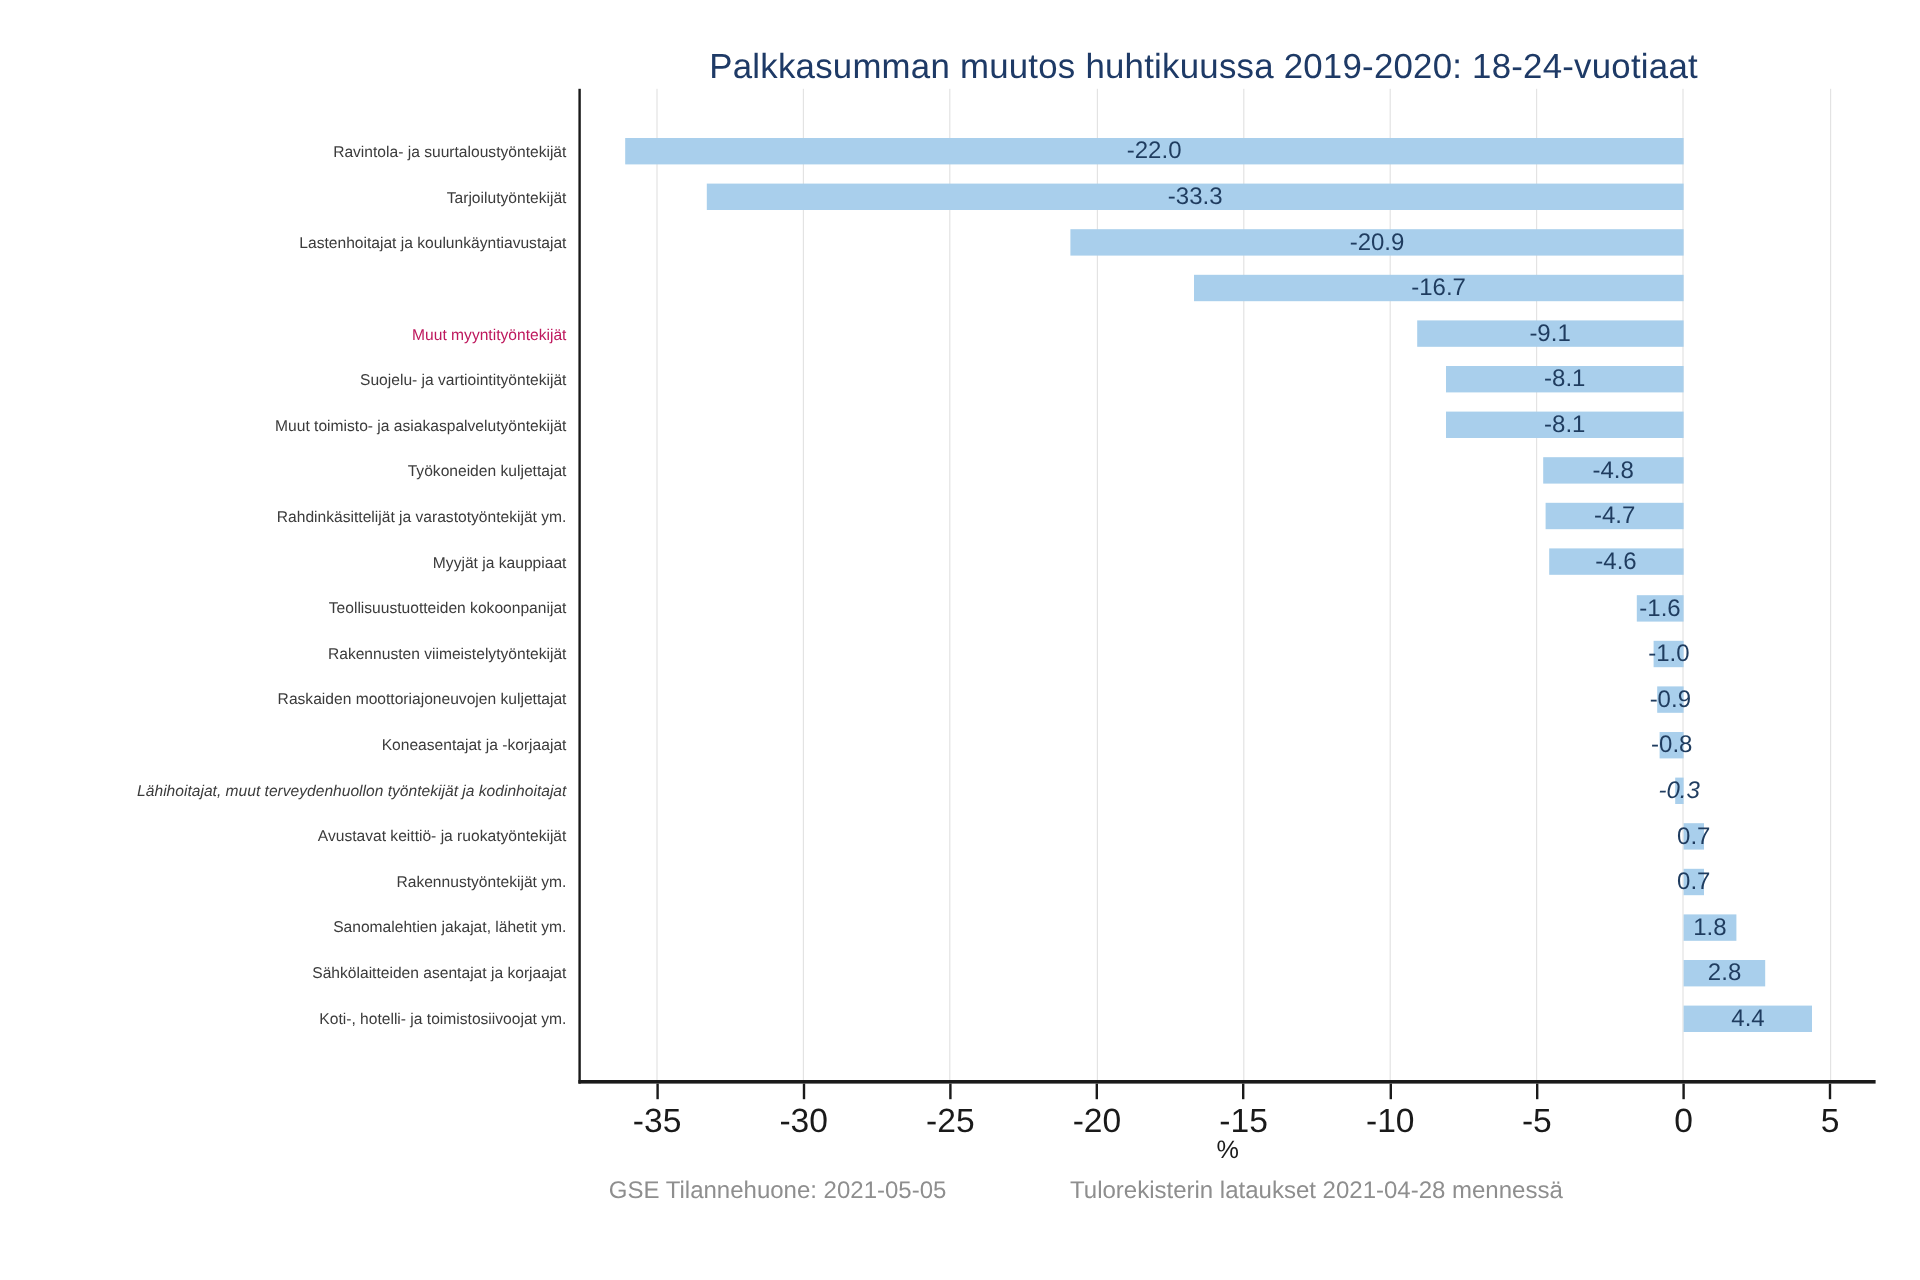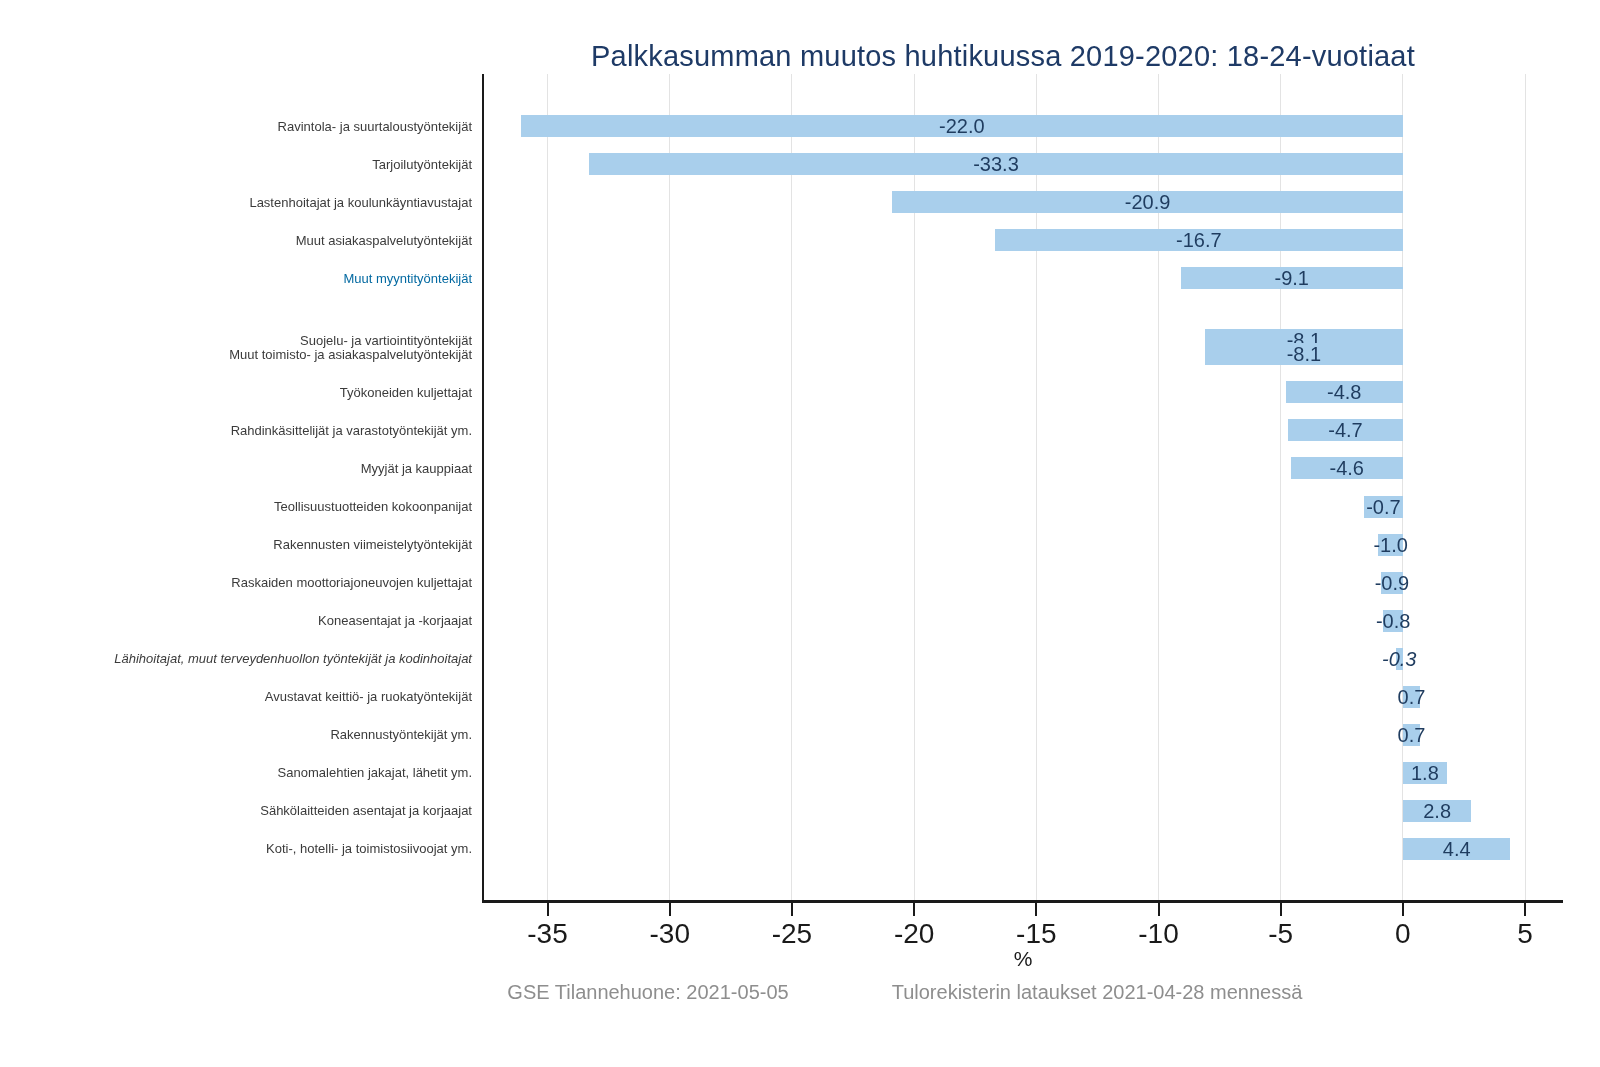--- a/index.html
+++ b/index.html
@@ -139,30 +139,29 @@
           <span class="cat-label" style="color: rgb(59, 59, 59);">Tarjoilutyöntekijät</span>
           <div class="bar" style="left: 105.089px; width: 813.832px; top: 8.025px; background: rgb(169, 207, 236);"></div>
           <span class="val-label" style="left: 512.006px; color: rgb(31, 60, 95);">-33.3</span>
         </div>
         <div class="row" style="top: 109.1px; height: 38.05px;">
           <span class="cat-label" style="color: rgb(59, 59, 59);">Lastenhoitajat ja koulunkäyntiavustajat</span>
           <div class="bar" style="left: 408.138px; width: 510.784px; top: 8.025px; background: rgb(169, 207, 236);"></div>
           <span class="val-label" style="left: 663.53px; color: rgb(31, 60, 95);">-20.9</span>
         </div>
         <div class="row" style="top: 147.15px; height: 38.05px;">
-          <span class="cat-label" style="color: rgb(59, 59, 59);">Muut asiakaspalvelutyöntekijät</span>
           <div class="bar" style="left: 510.784px; width: 408.138px; top: 8.025px; background: rgb(169, 207, 236);"></div>
           <span class="val-label" style="left: 714.853px; color: rgb(31, 60, 95);">-16.7</span>
         </div>
         <div class="row" style="top: 185.2px; height: 38.05px;">
-          <span class="cat-label" style="color: #0369a1; margin-left: 10px;">Muut myyntityöntekijät</span>
+          <span class="cat-label" style="color: #be185d; margin-left: 10px;">Muut myyntityöntekijät</span>
           <div class="bar" style="left: 696.523px; width: 222.399px; top: 8.025px; background: rgb(169, 207, 236);"></div>
           <span class="val-label" style="left: 807.723px; color: rgb(31, 60, 95);">-9.1</span>
         </div>
-        <div class="row" style="top: 223.25px; height: 38.05px; margin-top: 24px;">
+        <div class="row" style="top: 223.25px; height: 38.05px;">
           <span class="cat-label" style="color: rgb(59, 59, 59);">Suojelu- ja vartiointityöntekijät</span>
           <div class="bar" style="left: 720.963px; width: 197.959px; top: 8.025px; background: rgb(169, 207, 236);"></div>
           <span class="val-label" style="left: 819.942px; color: rgb(31, 60, 95);">-8.1</span>
         </div>
         <div class="row" style="top: 261.3px; height: 38.05px;">
           <span class="cat-label" style="color: rgb(59, 59, 59);">Muut toimisto- ja asiakaspalvelutyöntekijät</span>
           <div class="bar" style="left: 720.963px; width: 197.959px; top: 8.025px; background: rgb(169, 207, 236);"></div>
           <span class="val-label" style="left: 819.942px; color: rgb(31, 60, 95);">-8.1</span>
         </div>
         <div class="row" style="top: 299.35px; height: 38.05px;">
@@ -176,21 +175,21 @@
           <span class="val-label" style="left: 861.489px; color: rgb(31, 60, 95);">-4.7</span>
         </div>
         <div class="row" style="top: 375.45px; height: 38.05px;">
           <span class="cat-label" style="color: rgb(59, 59, 59);">Myyjät ja kauppiaat</span>
           <div class="bar" style="left: 806.501px; width: 112.421px; top: 8.025px; background: rgb(169, 207, 236);"></div>
           <span class="val-label" style="left: 862.711px; color: rgb(31, 60, 95);">-4.6</span>
         </div>
         <div class="row" style="top: 413.5px; height: 38.05px;">
           <span class="cat-label" style="color: rgb(59, 59, 59);">Teollisuustuotteiden kokoonpanijat</span>
           <div class="bar" style="left: 879.819px; width: 39.1031px; top: 8.025px; background: rgb(169, 207, 236);"></div>
-          <span class="val-label" style="left: 899.37px; color: rgb(31, 60, 95);">-0.7</span>
+          <span class="val-label" style="left: 899.37px; color: rgb(31, 60, 95);">-1.6</span>
         </div>
         <div class="row" style="top: 451.55px; height: 38.05px;">
           <span class="cat-label" style="color: rgb(59, 59, 59);">Rakennusten viimeistelytyöntekijät</span>
           <div class="bar" style="left: 894.482px; width: 24.4394px; top: 8.025px; background: rgb(169, 207, 236);"></div>
           <span class="val-label" style="left: 906.702px; color: rgb(31, 60, 95);">-1.0</span>
         </div>
         <div class="row" style="top: 489.6px; height: 38.05px;">
           <span class="cat-label" style="color: rgb(59, 59, 59);">Raskaiden moottoriajoneuvojen kuljettajat</span>
           <div class="bar" style="left: 896.926px; width: 21.9955px; top: 8.025px; background: rgb(169, 207, 236);"></div>
           <span class="val-label" style="left: 907.924px; color: rgb(31, 60, 95);">-0.9</span>

